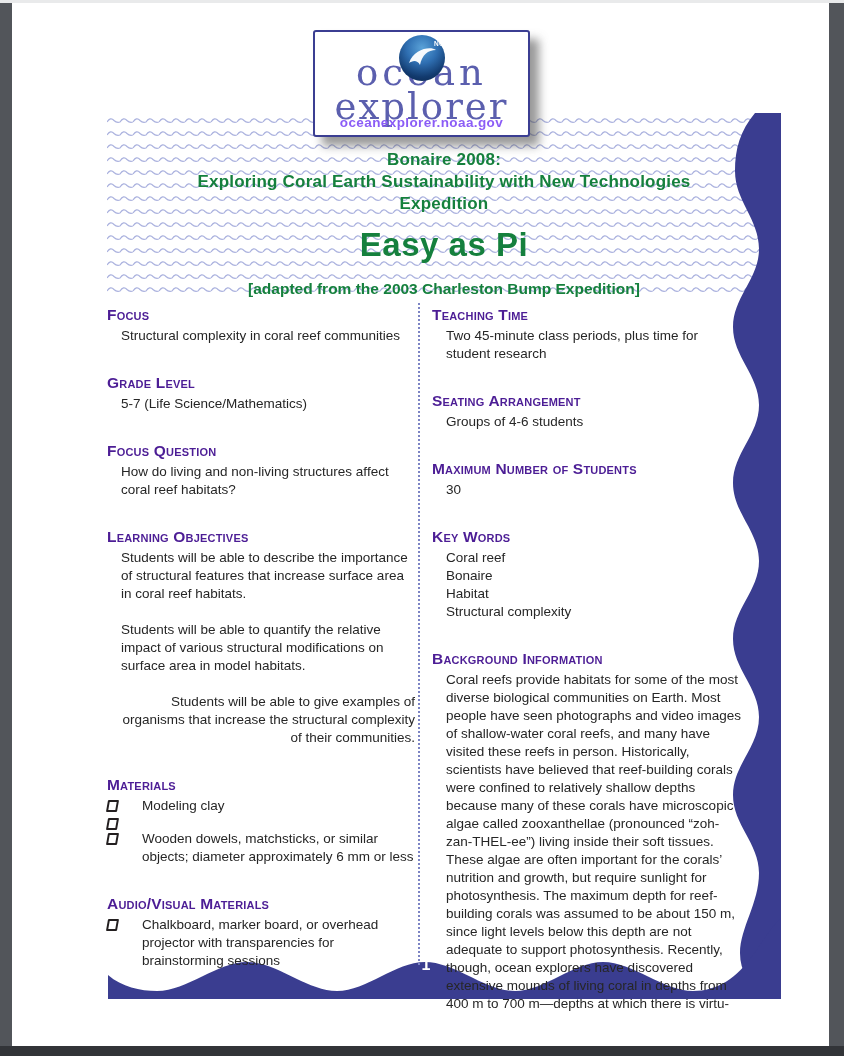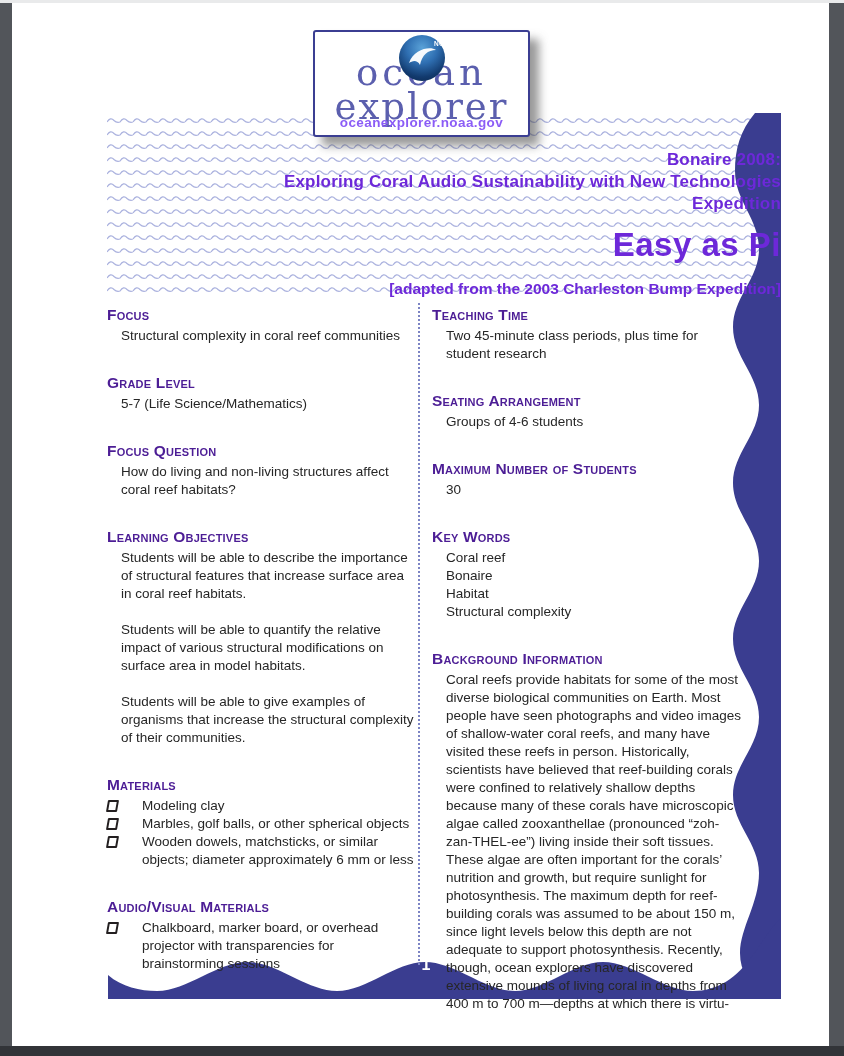--- a/index.html
+++ b/index.html
@@ -23,37 +23,37 @@
   .logo-word { font-family:"DejaVu Serif", serif; color:#5b5fae; line-height:1; }
   .logo-ocean { position:absolute; top:22px; left:0; width:100%; font-size:37px; letter-spacing:4px; }
   .logo-explorer { position:absolute; top:56px; left:0; width:100%; font-size:37px; letter-spacing:2px; }
   .logo-url { position:absolute; bottom:5px; left:0; width:100%; font-size:13.5px; font-weight:bold; color:#8b5cf6; letter-spacing:.4px; }
   .noaa-circle { position:absolute; left:50%; top:3px; transform:translateX(-50%); width:46px; height:46px; border-radius:50%;
     background:radial-gradient(circle at 50% 28%, #5aa2d8 0%, #2f6fb2 38%, #123a6e 72%, #0a2348 100%); z-index:6; }
   .noaa-label { position:absolute; top:5px; width:100%; text-align:center; color:#fff; font-size:6.5px; font-weight:bold; letter-spacing:.5px; }
   .noaa-swoosh { position:absolute; left:0; top:0; }
 
   
-  .title-block { position:absolute; left:95px; top:146px; width:674px; text-align:right; z-index:3; color:#6d28d9; }
+  .title-block { position:absolute; left:95px; top:146px; width:674px; text-align:center; z-index:3; color:#15803d; }
   .exp-line { font-size:17px; font-weight:bold; line-height:22px; letter-spacing:.2px; }
   .lesson-title { font-size:33px; font-weight:bold; margin-top:11px; letter-spacing:.5px; }
   .adapted { font-size:15.5px; font-weight:bold; margin-top:16px; }
 
   
   .column { position:absolute; top:296px; z-index:3; color:#262626; font-size:13.5px; line-height:18px; }
   .col-left  { left:95px;  width:308px; }
   .col-right { left:420px; width:310px; }
   .divider { position:absolute; left:406px; top:300px; height:662px; width:0; border-left:2.5px dotted #7c84c4; z-index:3; }
 
   .sec-heading { font-variant:small-caps; font-weight:bold; color:#4c1d95; font-size:15.5px; line-height:19px;
     margin:28px 0 3px; letter-spacing:.2px; }
   .column section:first-child .sec-heading { margin-top:6px; }
   .sec-body { padding-left:14px; }
   .sec-body p { margin:0 0 18px; }
-  .sec-body p:last-child { margin-bottom:0; }
+  .sec-body p:last-child { margin-bottom:0;text-align:right; }
   .plain-list { list-style:none; padding-left:14px; }
 
   .checklist { list-style:none; }
   .checklist li { display:flex; gap:24px; margin:0; }
   .checkbox { flex:0 0 auto; width:11px; height:12px; border:2px solid #231f20; border-radius:1px;
     transform:skewX(-10deg); margin-top:3px; }
 
   
   .page-number { position:absolute; left:402px; top:953px; width:24px; text-align:center; color:#ffffff;
     font-size:16px; font-weight:bold; z-index:4; }
@@ -94,21 +94,21 @@
         <path d="M10 28 C15 14 31 11 37 15 C29 15 23 20 21 30 C18 24 13 26 10 28 Z" fill="#ffffff" opacity="0.95"></path>
       </svg>
     </div>
     <div class="logo-word logo-ocean">ocean</div>
     <div class="logo-word logo-explorer">explorer</div>
     <div class="logo-url">oceanexplorer.noaa.gov</div>
   </div>
 
   <div class="title-block">
     <div class="exp-line">Bonaire 2008:</div>
-    <div class="exp-line">Exploring Coral Audio Sustainability with New Technologies</div>
+    <div class="exp-line">Exploring Coral Earth Sustainability with New Technologies</div>
     <div class="exp-line">Expedition</div>
     <div class="lesson-title">Easy as Pi</div>
     <div class="adapted">[adapted from the 2003 Charleston Bump Expedition]</div>
   </div>
 
   <div class="divider"></div>
 
   <div class="column col-left">
     <section>
       <div class="sec-heading">Focus</div>
@@ -132,21 +132,20 @@
     </section>
     <section>
       <div class="sec-heading">Materials</div>
       <ul class="checklist">
         <li>
           <span class="checkbox"></span>
           <span>Modeling clay</span>
         </li>
         <li>
           <span class="checkbox"></span>
-          <span>Marbles, golf balls, or other spherical objects</span>
         </li>
         <li>
           <span class="checkbox"></span>
           <span>Wooden dowels, matchsticks, or similar objects; diameter approximately 6 mm or less</span>
         </li>
       </ul>
     </section>
     <section>
       <div class="sec-heading">Audio/Visual Materials</div>
       <ul class="checklist">

